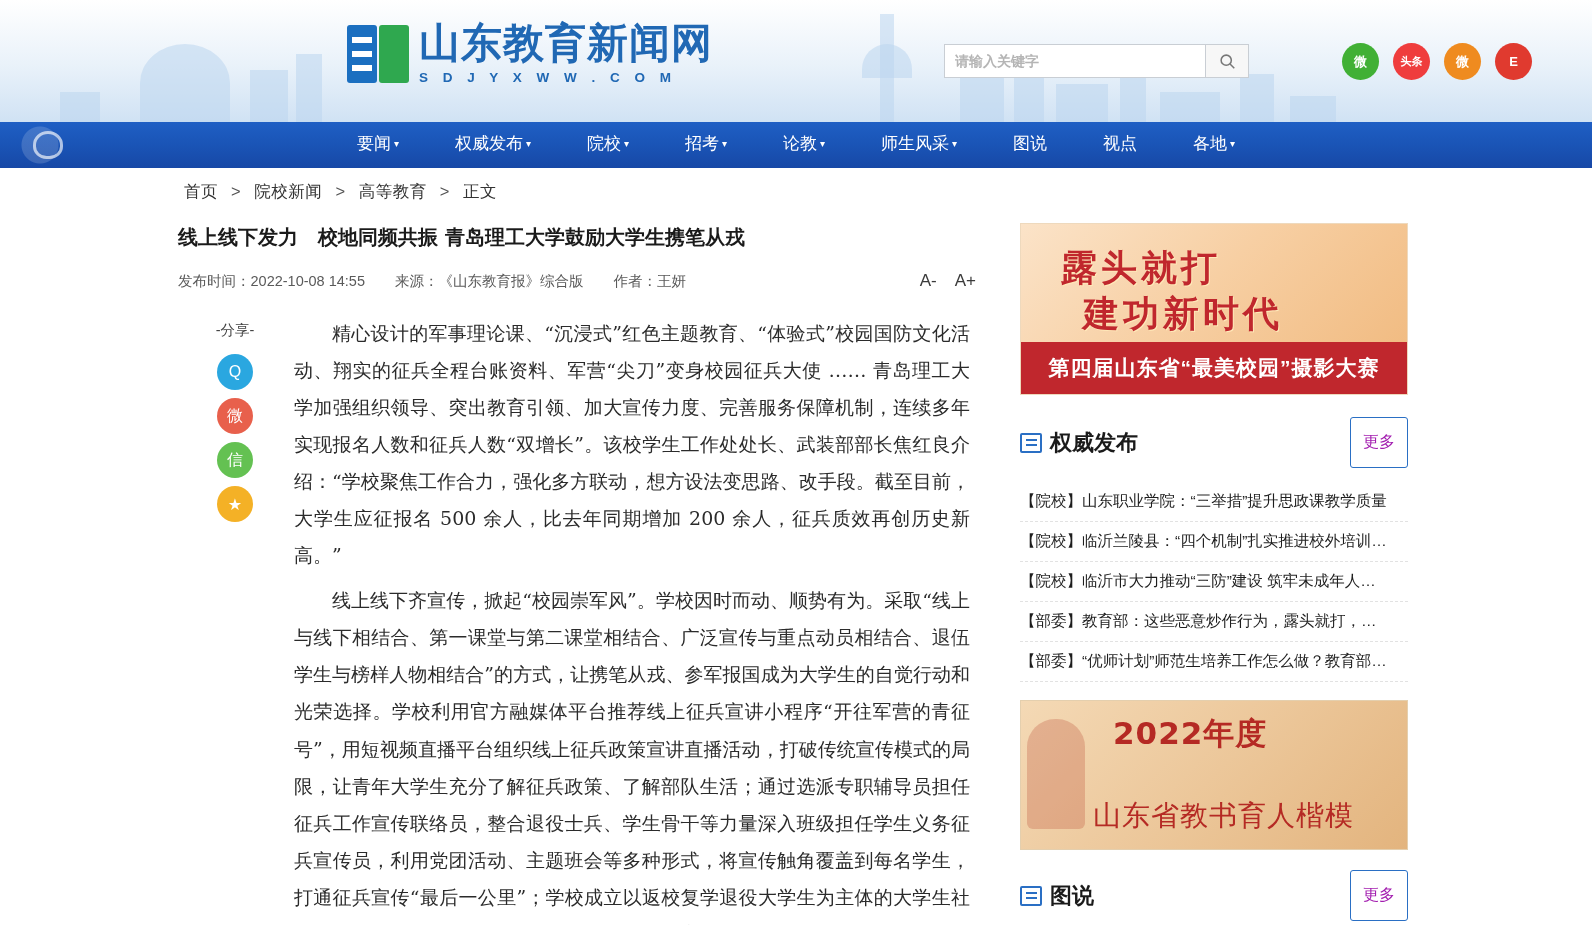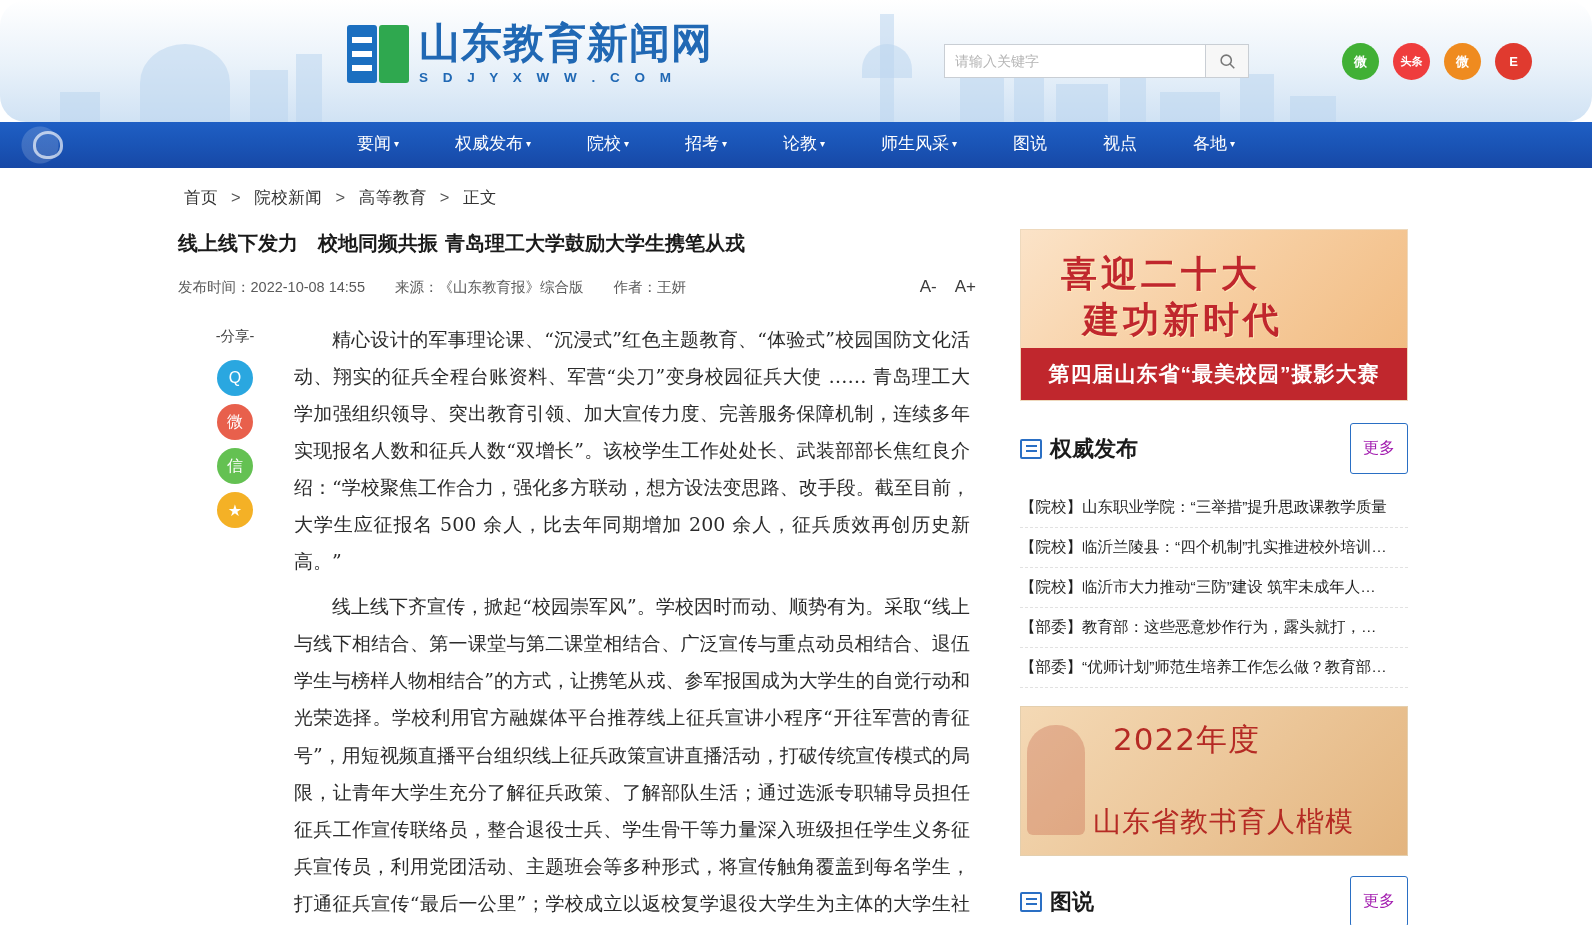--- a/index.html
+++ b/index.html
@@ -10,21 +10,20 @@
     background: #ffffff;
     font-family: "Liberation Sans", sans-serif;
   }
 
   
   .header {
     position: relative;
     height: 122px;
     background: #ffffff;
     overflow: hidden;
-    border-radius: 26px;
   }
   .header-skyline {
     position: absolute;
     left: 0; top: 0; right: 0; bottom: 0;
     background:
       linear-gradient(to bottom, rgba(222,235,247,0.0) 0%, rgba(214,230,245,0.55) 55%, rgba(200,221,242,0.85) 100%);
   }
   .sky-shape {
     position: absolute;
     bottom: 0;
@@ -85,20 +84,21 @@
   }
   .search-box input {
     flex: 1;
     border: 0;
     outline: none;
     padding: 8px 10px;
     font-size: 14px;
     color: #a16207;
     font-family: "Liberation Sans", sans-serif;
     background: transparent;
+    font-weight: bold;
   }
   .search-box input::placeholder { color: #b5b5b5; }
   .search-btn {
     width: 43px;
     border-left: 1px solid #c9ced4;
     background: #f7f7f7;
     display: flex;
     align-items: center;
     justify-content: center;
     cursor: pointer;
@@ -172,21 +172,21 @@
 
   
   .page {
     width: 1240px;
     margin: 0 auto;
     position: relative;
   }
   .breadcrumb {
     font-size: 16.5px;
     color: #333;
-    padding: 19px 0 0 4px;
+    padding: 13px 0 0 4px;
     letter-spacing: 0.5px;
   }
   .breadcrumb span { margin: 0 4px; }
   .breadcrumb .sep { color: #555; }
 
   .columns {
     display: flex;
     margin-top: 20px;
     gap: 44px;
   }
@@ -350,21 +350,21 @@
   .banner2 {
     margin-top: 18px;
     width: 388px; height: 150px;
     background: linear-gradient(135deg, #f4d9b5 0%, #ecc79a 50%, #e3b47e 100%);
     position: relative;
     overflow: hidden;
     border: 1px solid #e4cfae;
   }
   .banner2 .b2-1 {
     position: absolute; left: 92px; top: 12px;
-    font-size: 31px; font-weight: 400; color: #b52a24;
+    font-size: 31px; font-weight: 700; color: #b52a24;
     font-family: "DejaVu Sans", "Liberation Sans", sans-serif;
     letter-spacing: 1px;
   }
   .banner2 .b2-2 {
     position: absolute; left: 70px; top: 53px;
     font-size: 30px; font-weight: 700; color: #b52a24;
     font-family: "DejaVu Sans", "Liberation Sans", sans-serif;
     letter-spacing: 2px;
   }
   .banner2 .b2-3 {
@@ -512,21 +512,21 @@
         <div class="article-text">
           <p>精心设计的军事理论课、“沉浸式”红色主题教育、“体验式”校园国防文化活动、翔实的征兵全程台账资料、军营“尖刀”变身校园征兵大使 …… 青岛理工大学加强组织领导、突出教育引领、加大宣传力度、完善服务保障机制，连续多年实现报名人数和征兵人数“双增长”。该校学生工作处处长、武装部部长焦红良介绍：“学校聚焦工作合力，强化多方联动，想方设法变思路、改手段。截至目前，大学生应征报名 500 余人，比去年同期增加 200 余人，征兵质效再创历史新高。”</p>
           <p>线上线下齐宣传，掀起“校园崇军风”。学校因时而动、顺势有为。采取“线上与线下相结合、第一课堂与第二课堂相结合、广泛宣传与重点动员相结合、退伍学生与榜样人物相结合”的方式，让携笔从戎、参军报国成为大学生的自觉行动和光荣选择。学校利用官方融媒体平台推荐线上征兵宣讲小程序“开往军营的青征号”，用短视频直播平台组织线上征兵政策宣讲直播活动，打破传统宣传模式的局限，让青年大学生充分了解征兵政策、了解部队生活；通过选派专职辅导员担任征兵工作宣传联络员，整合退役士兵、学生骨干等力量深入班级担任学生义务征兵宣传员，利用党团活动、主题班会等多种形式，将宣传触角覆盖到每名学生，打通征兵宣传“最后一公里”；学校成立以返校复学退役大学生为主体的大学生社团组织“军事爱国者协会”，走进课堂、走入寝室，向学生讲述军营生活点滴，切实做到军旅故事入情入境，发挥朋辈激励作用。</p>
         </div>
       </div>
     </div>
 
     <div class="right-col">
 
       <div class="banner1">
-        <div class="b1-t1">喜迎二十大</div>
+        <div class="b1-t1">露头就打</div>
         <div class="b1-t2">建功新时代</div>
         <div class="b1-bar">第四届山东省“最美校园”摄影大赛</div>
       </div>
 
       <div class="sec-head">
         <div class="sec-icon"></div>
         <div class="sec-title">权威发布</div>
         <div class="more-btn">更多</div>
       </div>
 

